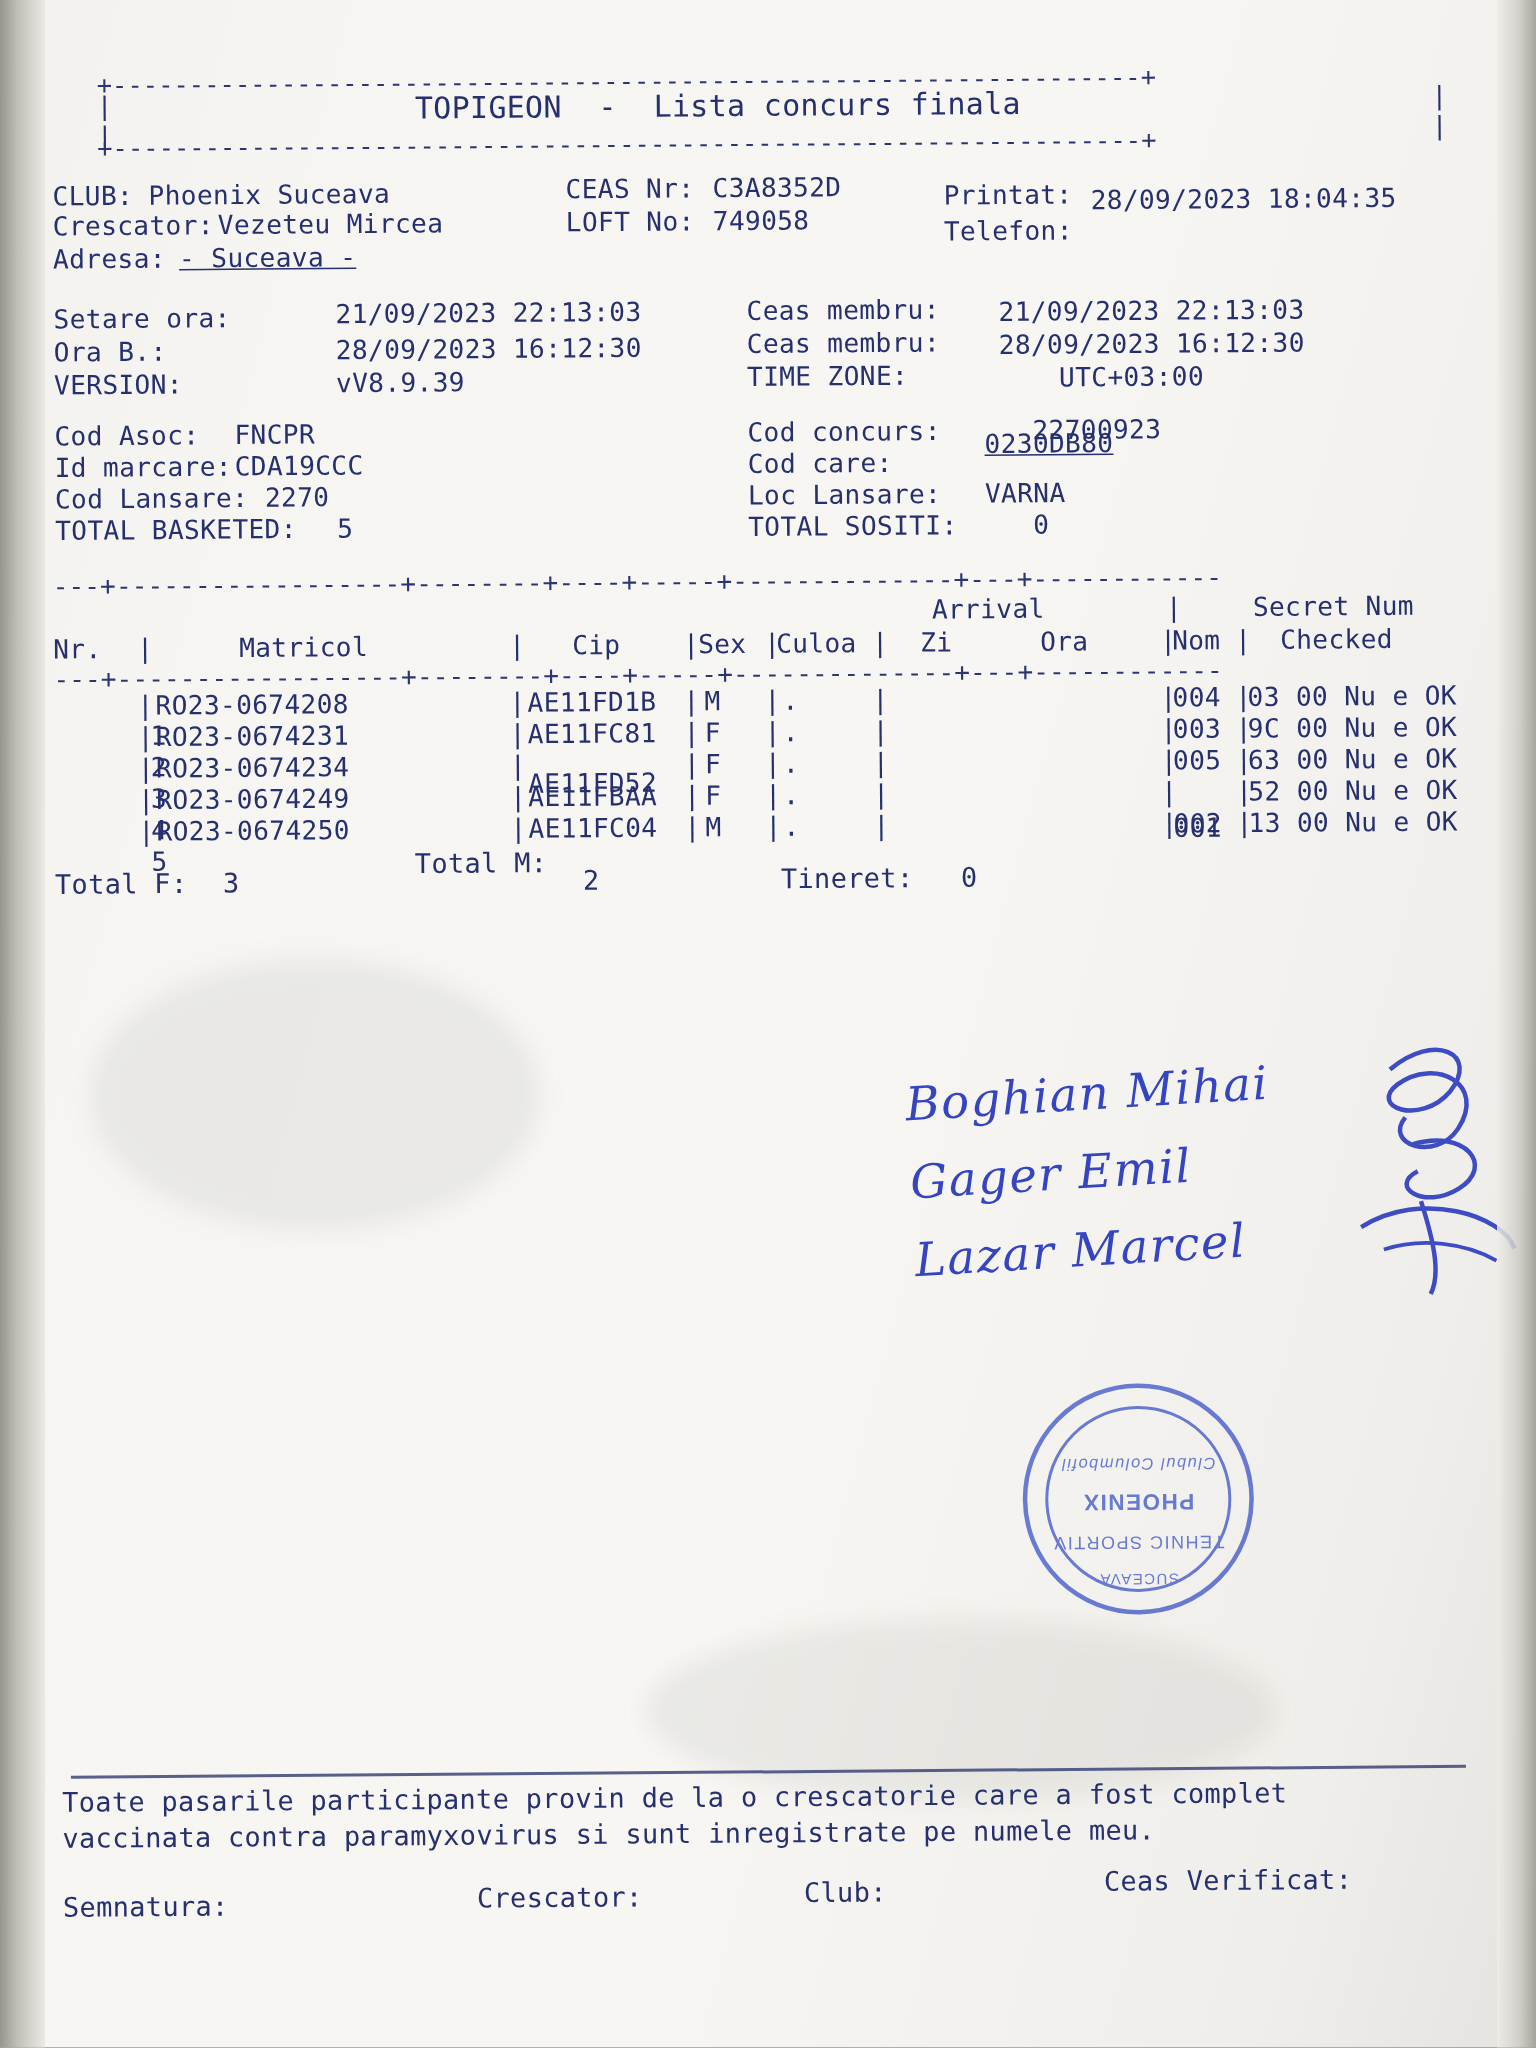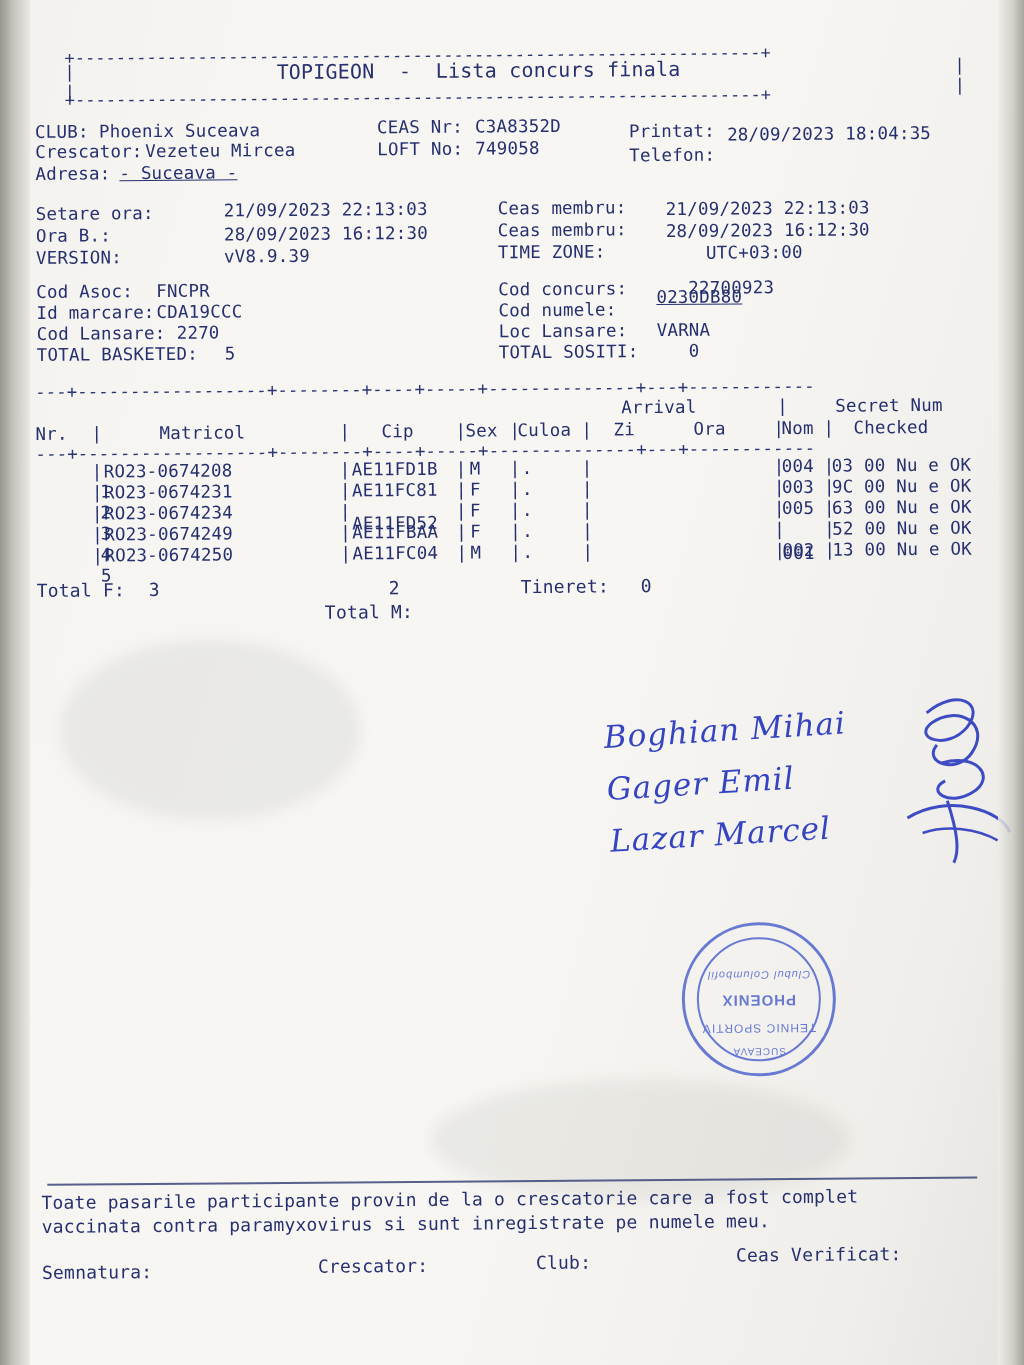--- a/index.html
+++ b/index.html
@@ -181,21 +181,21 @@
     <div class="txt f175" style="left:128px; top:282px;">FNCPR</div>
     <div class="txt f175" style="left:8px; top:303px;">Id marcare:</div>
     <div class="txt f175" style="left:128px; top:303px;">CDA19CCC</div>
     <div class="txt f175" style="left:8px; top:324px;">Cod Lansare:</div>
     <div class="txt f175" style="left:148px; top:324px;">2270</div>
     <div class="txt f175" style="left:8px; top:345px;">TOTAL BASKETED:</div>
     <div class="txt f175" style="left:196px; top:345px;">5</div>
 
     <div class="txt f175" style="left:470px; top:283px;">Cod concurs:</div>
     <div class="txt f175" style="left:660px; top:283px;">22700923</div>
-    <div class="txt f175" style="left:470px; top:304px;">Cod numele:</div>
+    <div class="txt f175" style="left:470px; top:304px;">Cod care:</div>
     <div class="txt f175" style="left:628px; top:292px;text-decoration:underline;">0230DB80</div>
     <div class="txt f175" style="left:470px; top:325px;">Loc Lansare:</div>
     <div class="txt f175" style="left:628px; top:325px;">VARNA</div>
     <div class="txt f175" style="left:470px; top:346px;">TOTAL SOSITI:</div>
     <div class="txt f175" style="left:660px; top:346px;">0</div>
 
     <div class="txt rule" style="left:6px; top:382px; font-size:17.5px;">---+------------------+--------+----+-----+--------------+---+------------</div>
 
     <div class="txt f175" style="left:592px; top:402px;">Arrival</div>
     <div class="txt f175" style="left:748px; top:402px;">|</div>
@@ -300,21 +300,21 @@
     <div class="txt f175" style="left:480px; top:546px;">|</div>
     <div class="txt f175" style="left:492px; top:546px;">.</div>
     <div class="txt f175" style="left:552px; top:546px;">|</div>
     <div class="txt f175" style="left:744px; top:546px;">|</div>
     <div class="txt f175" style="left:752px; top:546px;">002</div>
     <div class="txt f175" style="left:794px; top:546px;">|</div>
     <div class="txt f175" style="left:802px; top:546px;">13 00 Nu e OK</div>
 
     <div class="txt f18" style="left:6px; top:580px;">Total F:</div>
     <div class="txt f18" style="left:118px; top:580px;">3</div>
-    <div class="txt f18" style="left:246px; top:604px;margin-left:48px;">Total M:</div>
+    <div class="txt f18" style="left:246px; top:568px;">Total M:</div>
     <div class="txt f18" style="left:358px; top:580px;">2</div>
     <div class="txt f18" style="left:490px; top:580px;">Tineret:</div>
     <div class="txt f18" style="left:610px; top:580px;">0</div>
 
     <div class="sigblock">
       <div class="sigline" style="left:0px; top:0px;">Boghian Mihai</div>
       <div class="sigline" style="left:0px; top:52px;">Gager Emil</div>
       <div class="sigline" style="left:0px; top:104px;">Lazar Marcel</div>
     </div>
 

